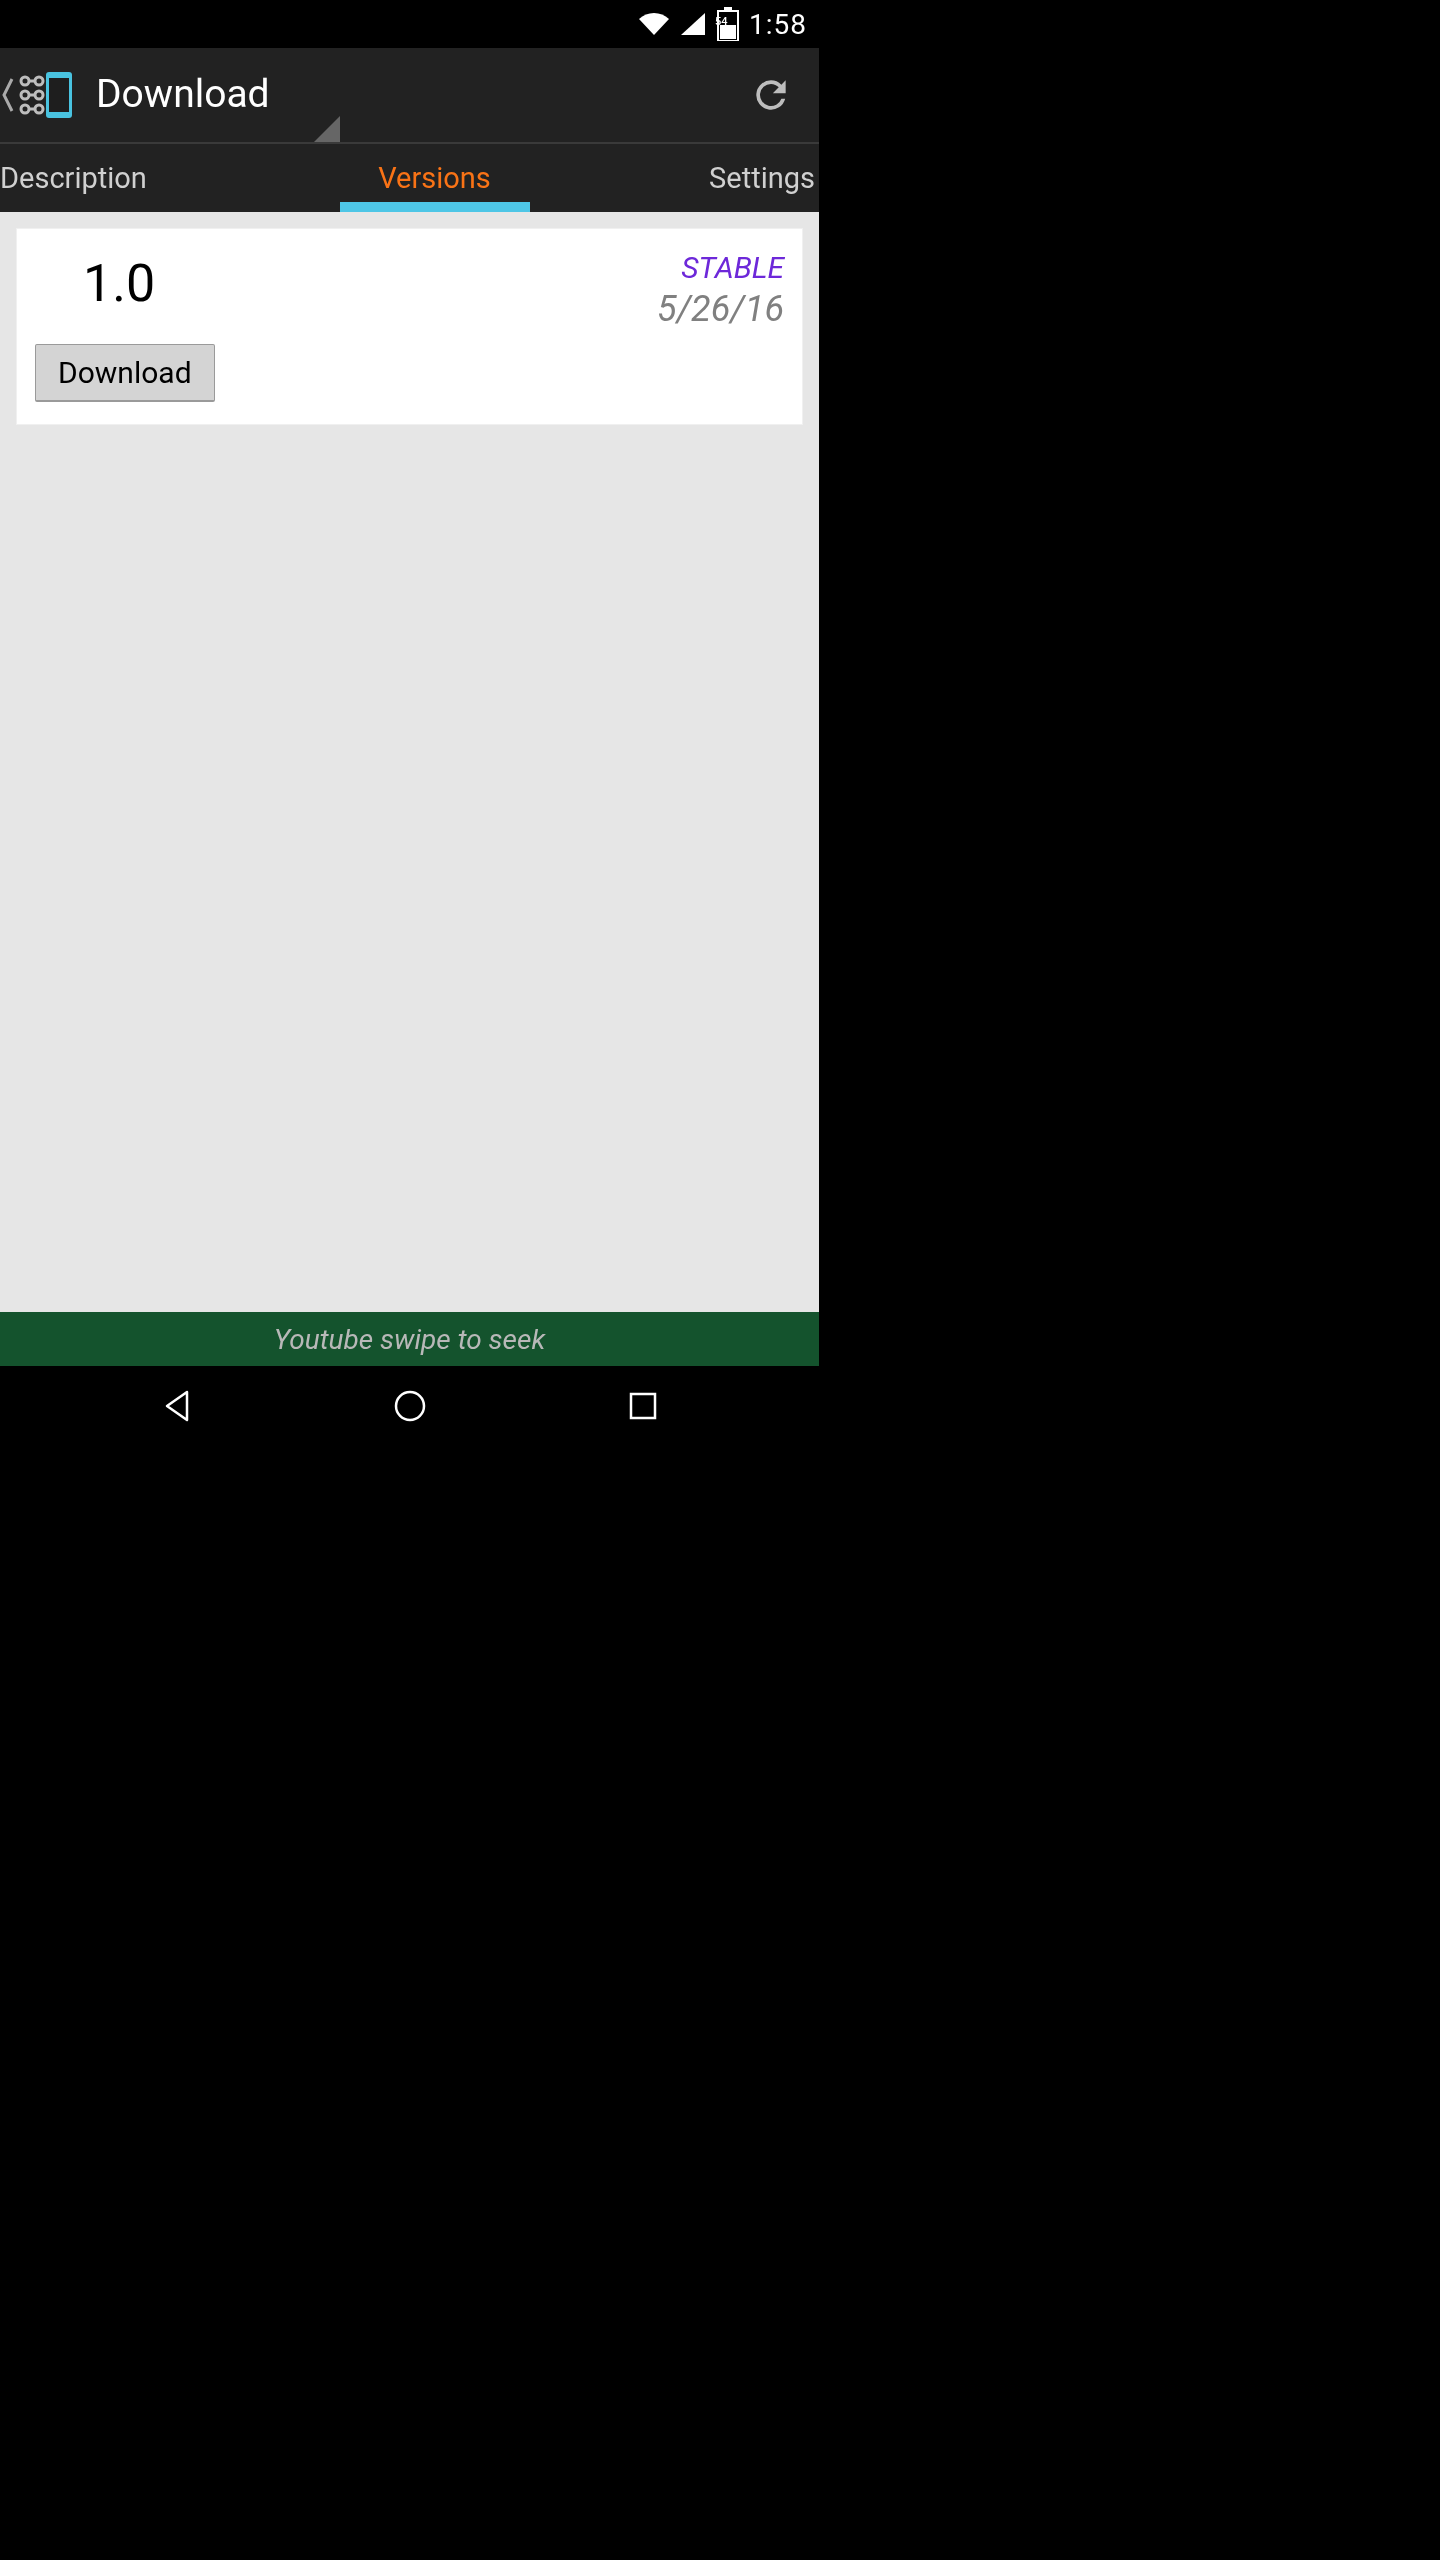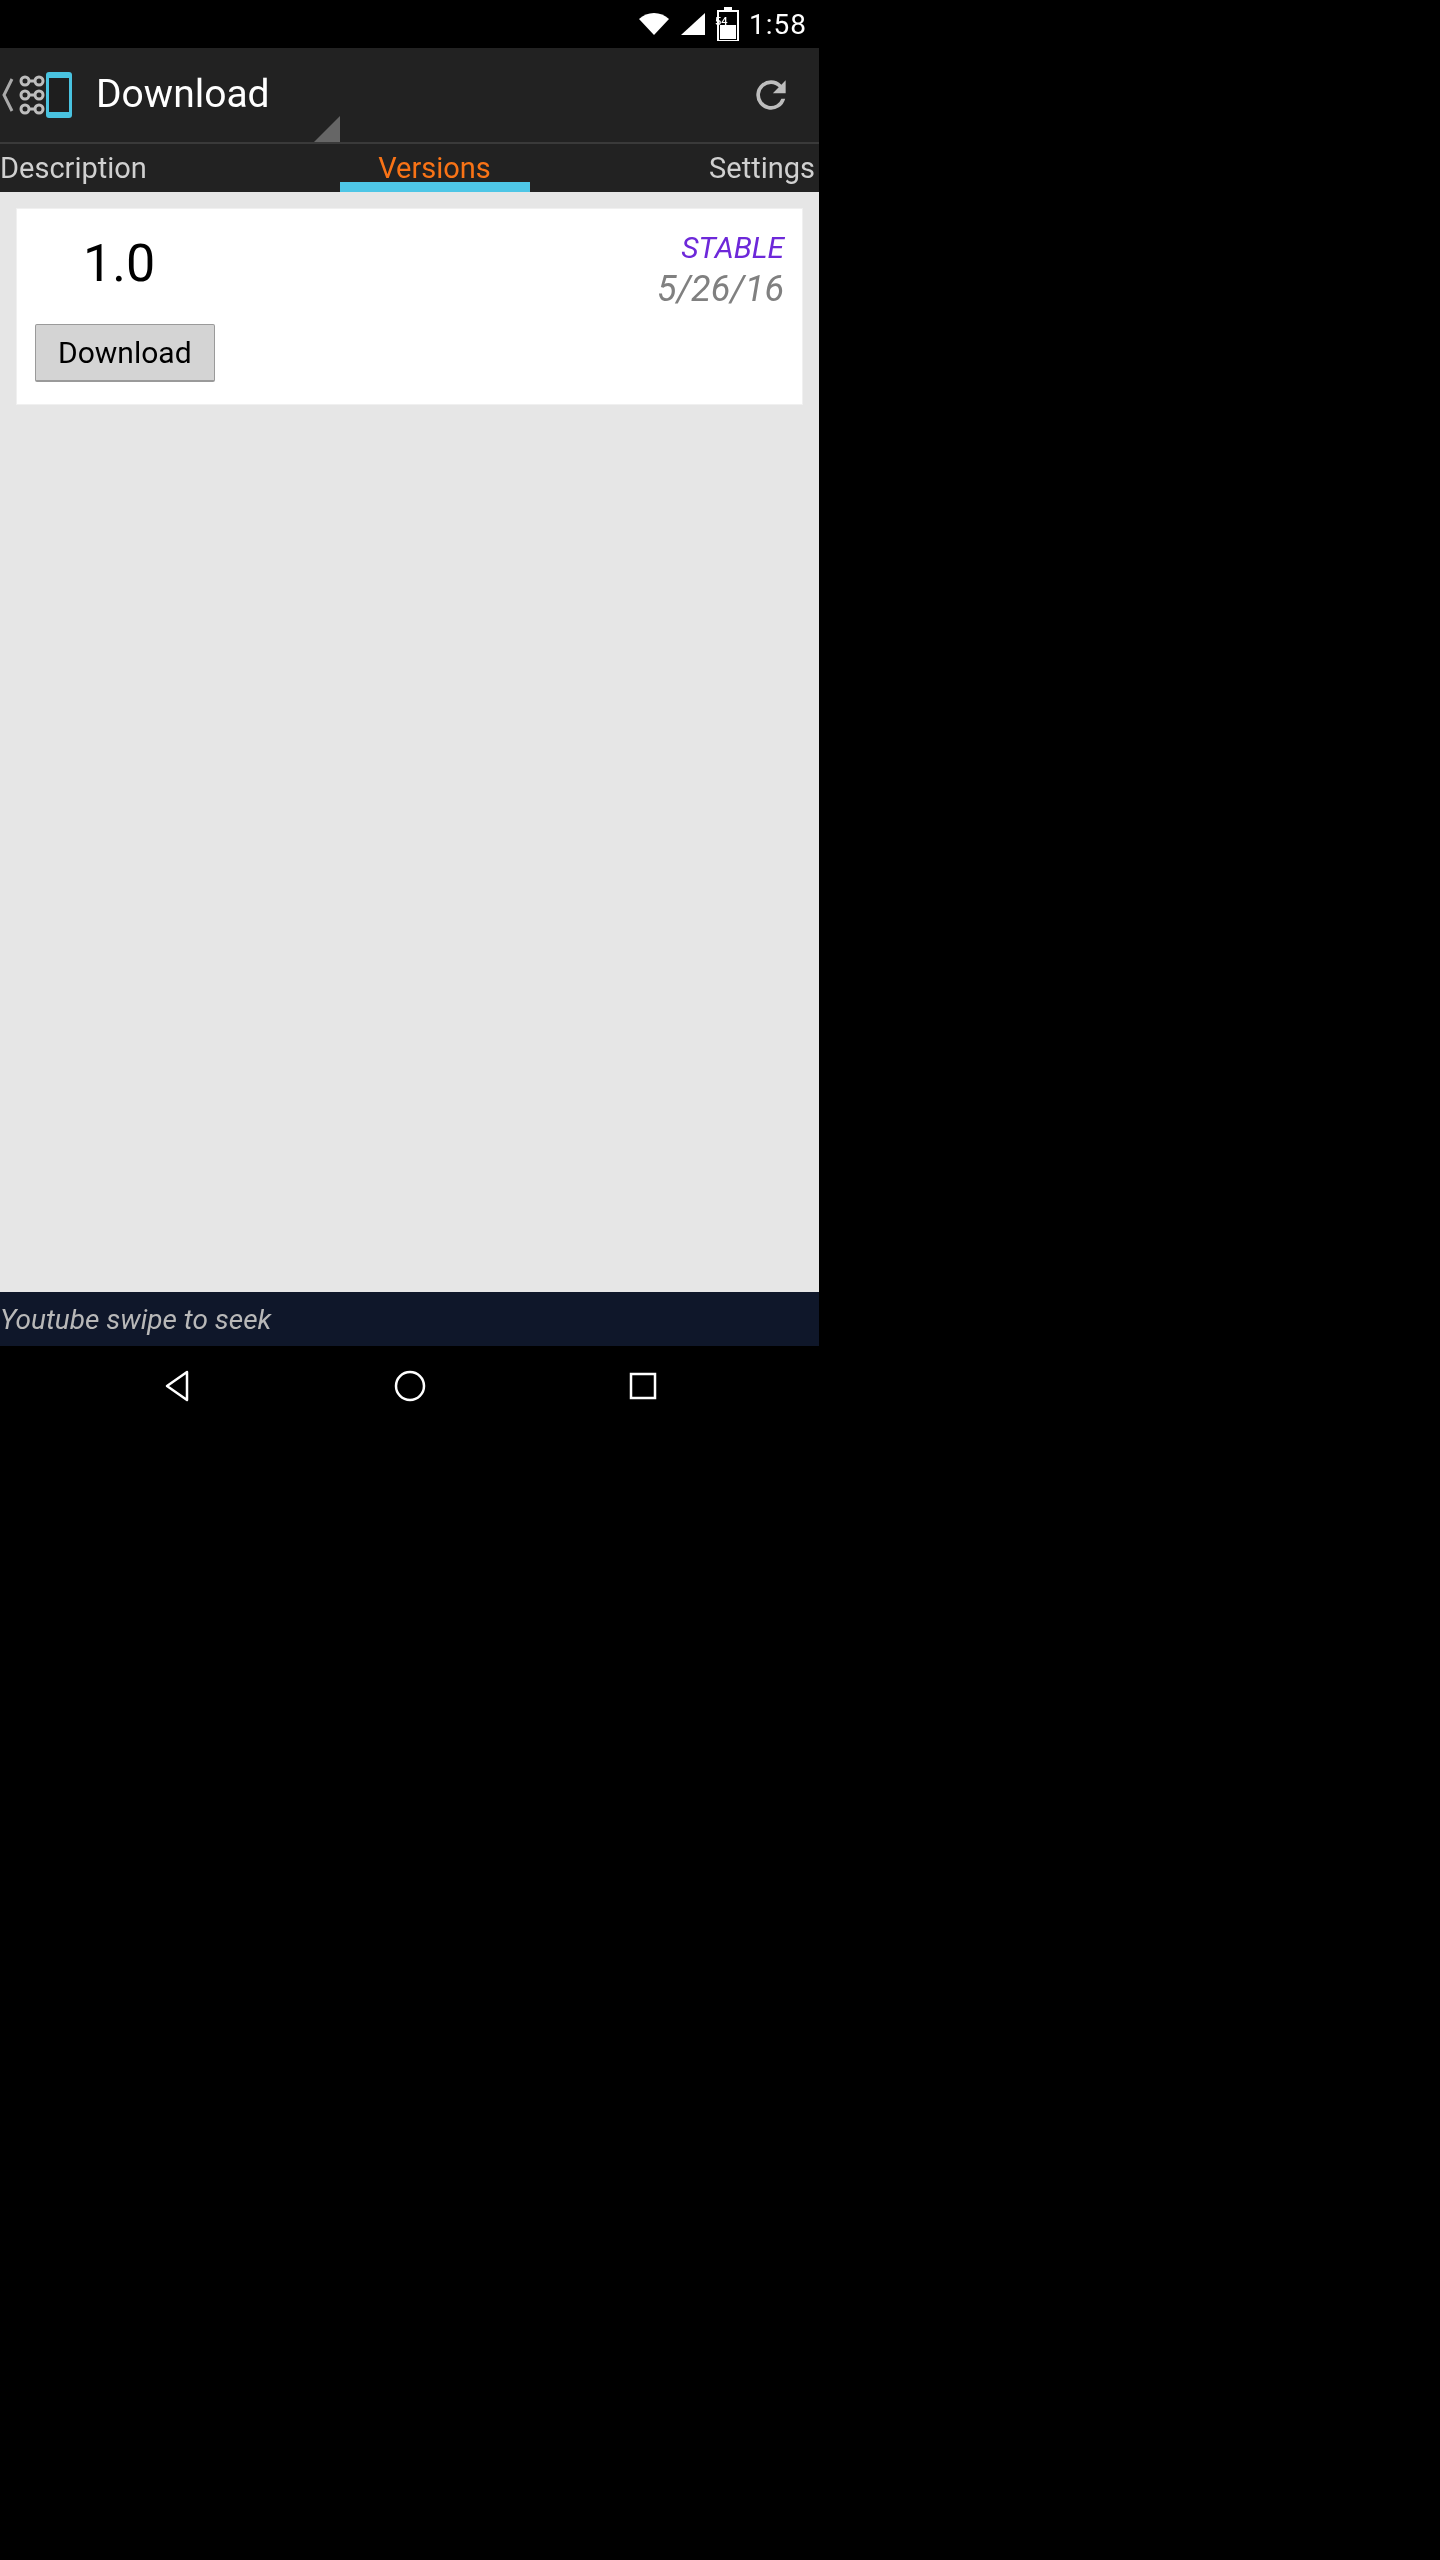--- a/index.html
+++ b/index.html
@@ -95,21 +95,21 @@
     width: 96px;
     height: 96px;
     display: flex;
     align-items: center;
     justify-content: center;
   }
   .ab-refresh svg path { fill: #bdbdbd; }
 
   
   .tabs {
-    height: 48px;
+    height: 68px;
     background: #222222;
     display: flex;
     align-items: stretch;
     color: #fff;
   }
   .tab {
     display: flex;
     align-items: center;
     justify-content: center;
     font-size: 29px;
@@ -180,25 +180,25 @@
     border: 1px solid #9a9a9a;
     border-bottom-width: 2px;
     padding: 10px 22px;
     color: #000;
     border-radius: 2px;
   }
 
   
   .footer {
     height: 54px;
-    background: #0f172a;
+    background: #14532d;
     color: #b8b8b8;
     display: flex;
     align-items: center;
-    justify-content: flex-start;
+    justify-content: center;
     font-size: 28px;
     font-style: italic;
   }
 
   
   .nav-bar {
     height: 80px;
     background: #000;
     display: flex;
     align-items: center;

